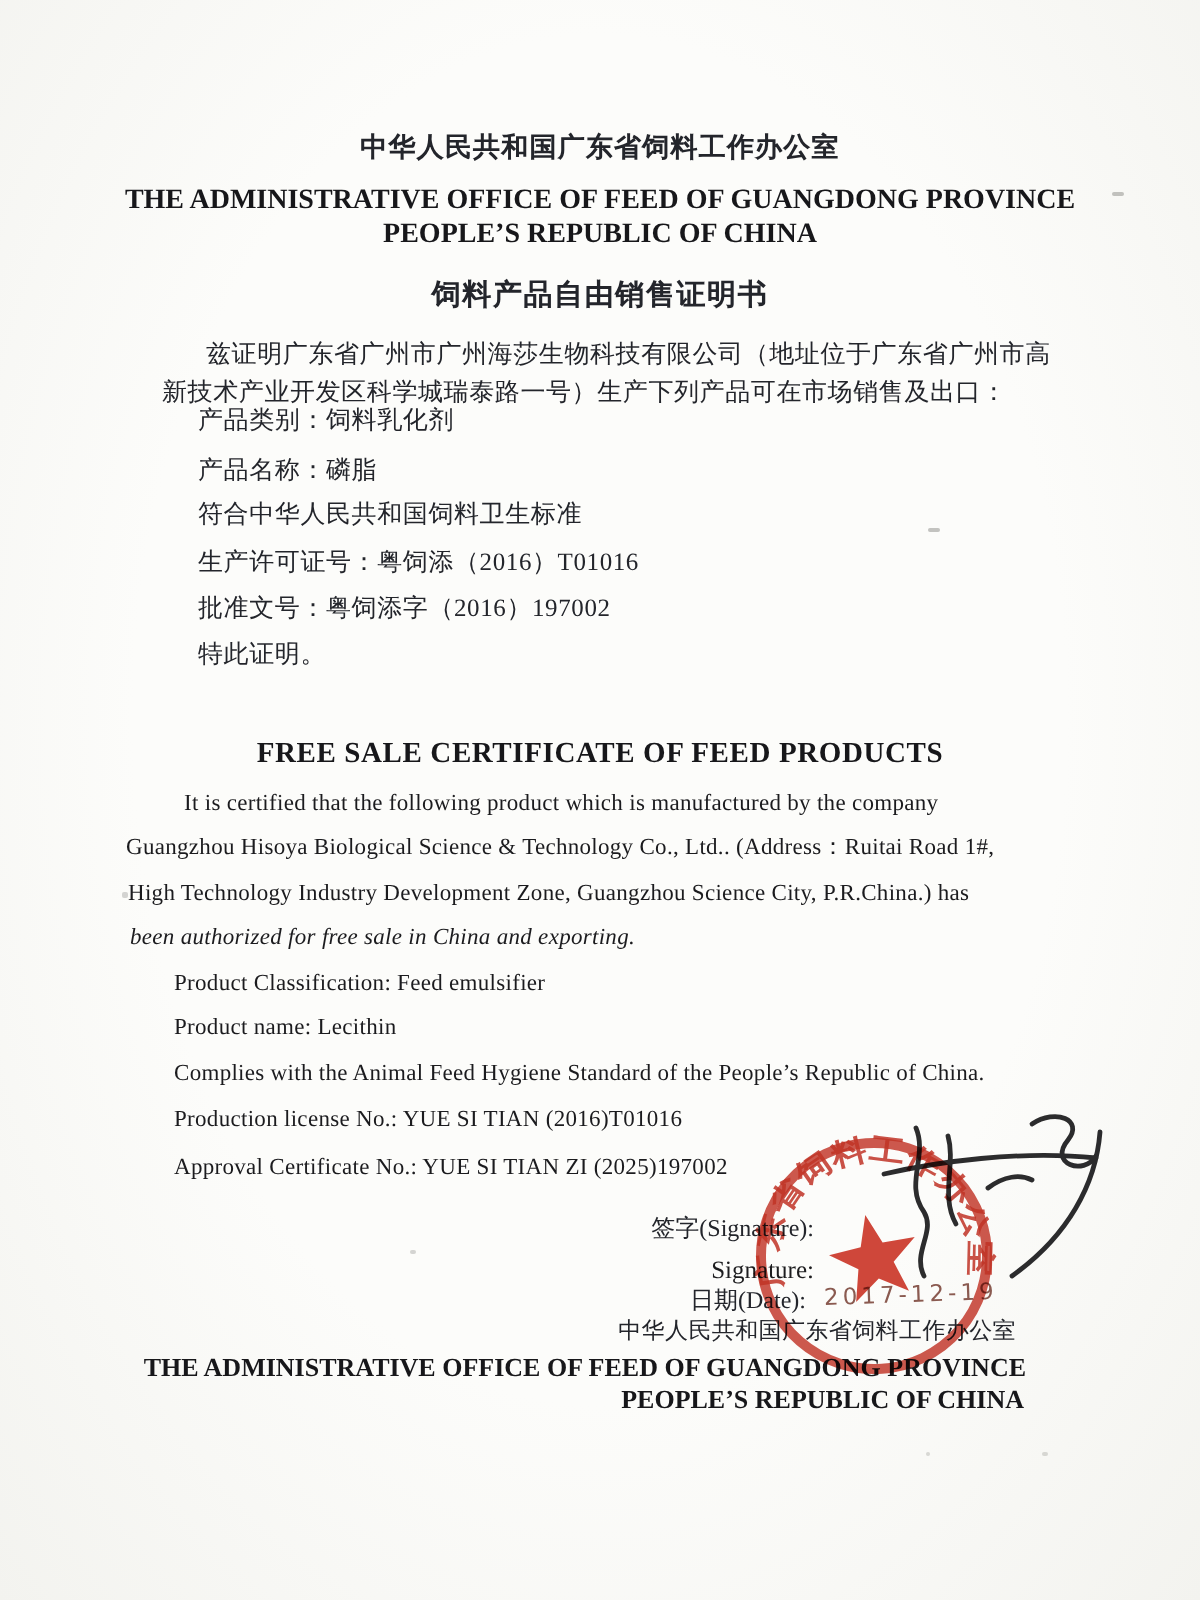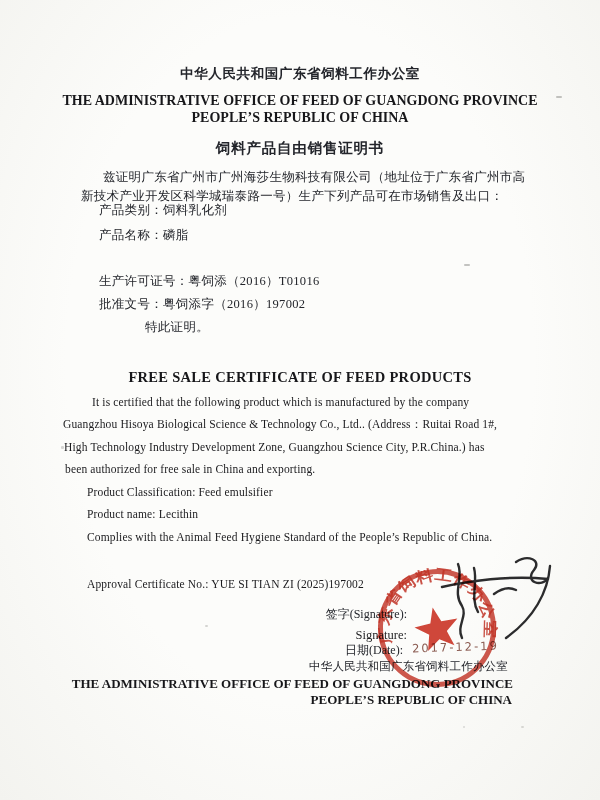--- a/index.html
+++ b/index.html
@@ -23,27 +23,27 @@
   .cert-title-cn{top:139px;font-size:14.5px;font-weight:bold;letter-spacing:0.8px;}
 
   .cn-body{font-size:12.5px;letter-spacing:0.3px;}
   .cn-p1{left:103px;top:170px;}
   .cn-p2{left:81px;top:189px;}
   .cn-item1{left:99px;top:203px;}
   .cn-item2{left:99px;top:228px;}
   .cn-item3{left:99px;top:250px;}
   .cn-item4{left:99px;top:274px;}
   .cn-item5{left:99px;top:297px;}
-  .cn-item6{left:99px;top:320px;margin-left:46px;}
+  .cn-item6{left:99px;top:320px;}
 
   .en-title{top:368px;font-size:14.5px;letter-spacing:0.3px;}
   .en-p1{left:92px;top:395px;}
   .en-p2{left:63px;top:417px;}
   .en-p3{left:64px;top:440px;}
-  .en-p4{left:65px;top:462px;}
+  .en-p4{left:65px;top:462px;font-style:italic;}
   .en-item1{left:87px;top:485px;}
   .en-item2{left:87px;top:507px;}
   .en-item3{left:87px;top:530px;}
   .en-item4{left:87px;top:553px;}
   .en-item5{left:87px;top:577px;}
 
   .sig-label{right:193px;top:607px;font-size:12px;}
   .director-label{right:193px;top:628px;font-size:12.5px;}
   .date-label{right:197px;top:643px;font-size:12px;}
   .date-value{
@@ -78,32 +78,34 @@
 
   <div class="line center cn hdr-org-cn">中华人民共和国广东省饲料工作办公室</div>
   <div class="line center en-bold hdr-en1">THE ADMINISTRATIVE OFFICE OF FEED OF GUANGDONG PROVINCE</div>
   <div class="line center en-bold hdr-en2">PEOPLE’S REPUBLIC OF CHINA</div>
   <div class="line center cn cert-title-cn">饲料产品自由销售证明书</div>
 
   <div class="line cn cn-body cn-p1">兹证明广东省广州市广州海莎生物科技有限公司（地址位于广东省广州市高</div>
   <div class="line cn cn-body cn-p2">新技术产业开发区科学城瑞泰路一号）生产下列产品可在市场销售及出口：</div>
   <div class="line cn cn-body cn-item1">产品类别：饲料乳化剂</div>
   <div class="line cn cn-body cn-item2">产品名称：磷脂</div>
+  <div class="line cn cn-body cn-item3">符合中华人民共和国饲料卫生标准</div>
   <div class="line cn cn-body cn-item4">生产许可证号：粤饲添（2016）T01016</div>
   <div class="line cn cn-body cn-item5">批准文号：粤饲添字（2016）197002</div>
   <div class="line cn cn-body cn-item6">特此证明。</div>
 
   <div class="line center en-bold en-title">FREE SALE CERTIFICATE OF FEED PRODUCTS</div>
   <div class="line en-body en-p1">It is certified that the following product which is manufactured by the company</div>
   <div class="line en-body en-p2">Guangzhou Hisoya Biological Science &amp; Technology Co., Ltd.. (Address：Ruitai Road 1#,</div>
   <div class="line en-body en-p3">High Technology Industry Development Zone, Guangzhou Science City, P.R.China.) has</div>
   <div class="line en-body en-p4">been authorized for free sale in China and exporting.</div>
   <div class="line en-body en-item1">Product Classification: Feed emulsifier</div>
   <div class="line en-body en-item2">Product name: Lecithin</div>
   <div class="line en-body en-item3">Complies with the Animal Feed Hygiene Standard of the People’s Republic of China.</div>
+  <div class="line en-body en-item4">Production license No.: YUE SI TIAN (2016)T01016</div>
   <div class="line en-body en-item5">Approval Certificate No.: YUE SI TIAN ZI (2025)197002</div>
 
   <div class="line cn rightal sig-label">签字(Signature):</div>
   <div class="line rightal director-label">Signature:</div>
   <div class="line cn rightal date-label">日期(Date):</div>
   <div class="line date-value">2017-12-19</div>
   <div class="line cn rightal ftr-cn">中华人民共和国广东省饲料工作办公室</div>
   <div class="line en-bold rightal ftr-en1">THE ADMINISTRATIVE OFFICE OF FEED OF GUANGDONG PROVINCE</div>
   <div class="line en-bold rightal ftr-en2">PEOPLE’S REPUBLIC OF CHINA</div>
 

